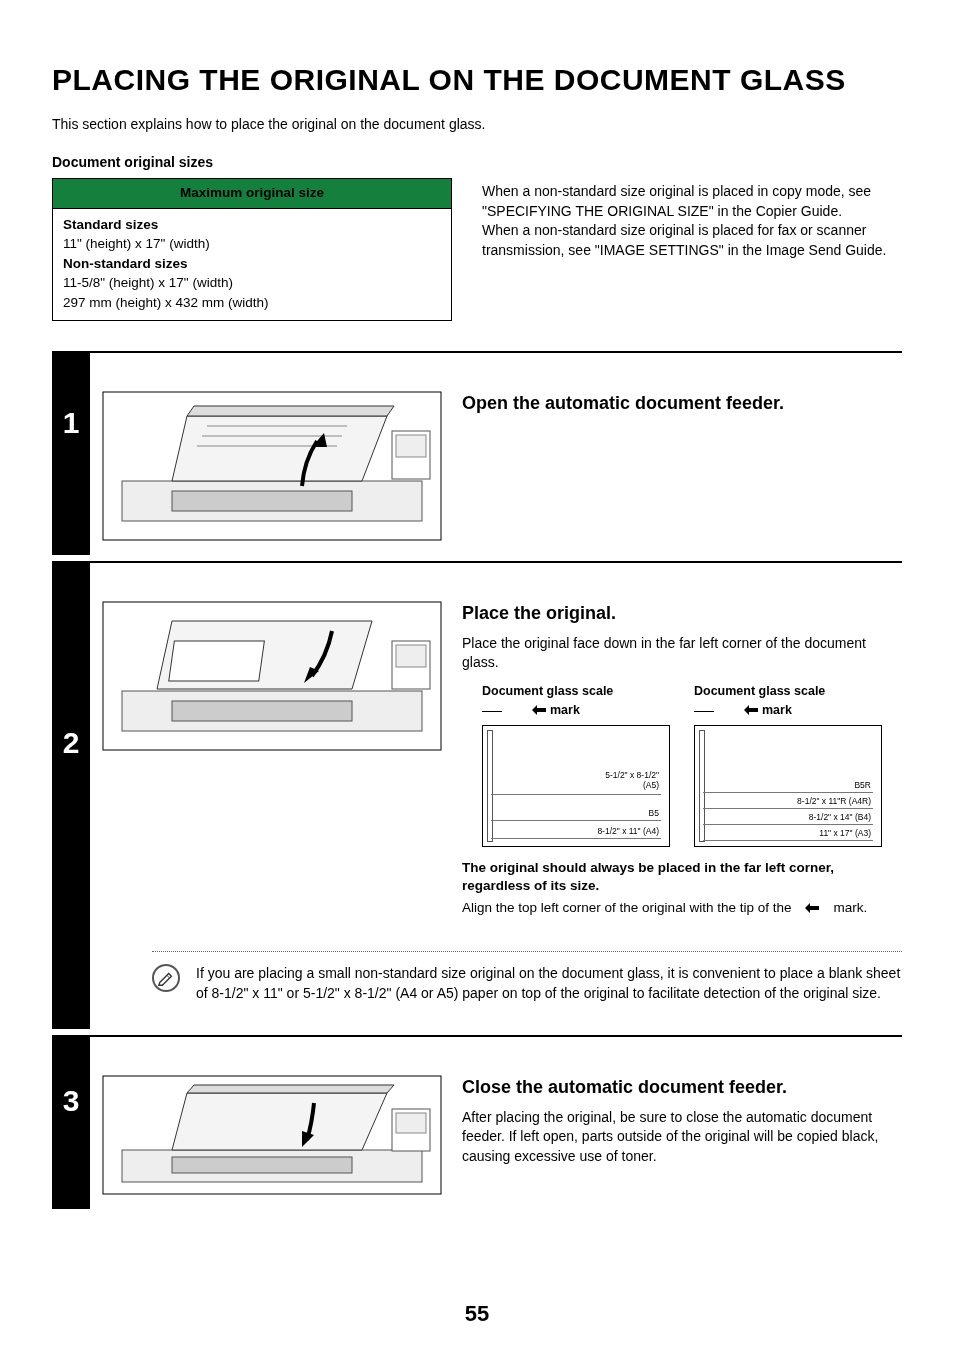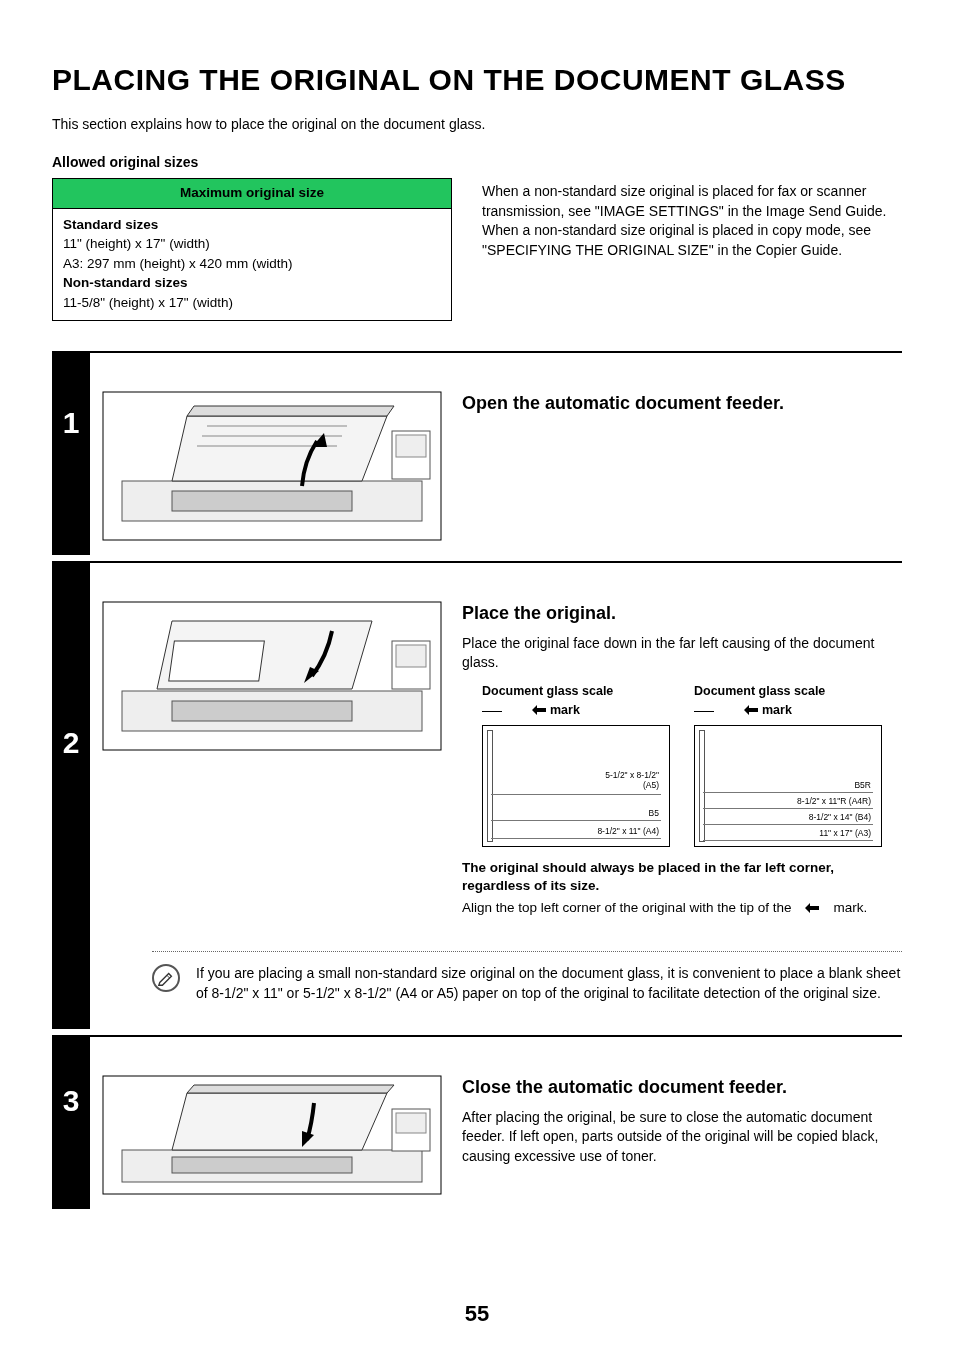--- a/index.html
+++ b/index.html
@@ -21,21 +21,21 @@
   }
   .intro { font-size: 14px; margin-bottom: 20px; }
   .allowed-sizes-title { font-weight: bold; font-size: 14px; margin-bottom: 6px; }
   .two-col { display: flex; gap: 30px; margin-bottom: 30px; }
   .size-table {
     border: 1px solid #000;
     width: 400px;
     font-size: 13.5px;
   }
   .size-table-header {
-    background: #22c55e;
+    background: #15803d;
     text-align: center;
     font-weight: bold;
     padding: 5px;
     border-bottom: 1px solid #000;
   }
   .size-table-body { padding: 6px 10px 8px 10px; line-height: 1.45; }
   .size-table-body .sub { font-weight: bold; }
   .right-note { flex: 1; font-size: 14px; line-height: 1.4; padding-top: 4px; }
 
   .step-block {
@@ -107,36 +107,36 @@
   .tip-icon svg { width: 18px; height: 18px; }
 
   .page-number { text-align: center; font-size: 22px; font-weight: bold; margin-top: 90px; }
 </style>
 </head>
 <body>
 
 <h1>PLACING THE ORIGINAL ON THE DOCUMENT GLASS</h1>
 <p class="intro">This section explains how to place the original on the document glass.</p>
 
-<div class="allowed-sizes-title">Allowed original sizes</div>
+<div class="allowed-sizes-title">Document original sizes</div>
 
 <div class="two-col">
   <div class="size-table">
     <div class="size-table-header">Maximum original size</div>
     <div class="size-table-body">
       <div class="sub">Standard sizes</div>
       <div>11" (height) x 17" (width)</div>
-      <div>A3: 297 mm (height) x 420 mm (width)</div>
       <div class="sub">Non-standard sizes</div>
       <div>11-5/8" (height) x 17" (width)</div>
+      <div>297 mm (height) x 432 mm (width)</div>
     </div>
   </div>
   <div class="right-note">
+    <div>When a non-standard size original is placed in copy mode, see "SPECIFYING THE ORIGINAL SIZE" in the Copier Guide.</div>
     <div>When a non-standard size original is placed for fax or scanner transmission, see "IMAGE SETTINGS" in the Image Send Guide.</div>
-    <div>When a non-standard size original is placed in copy mode, see "SPECIFYING THE ORIGINAL SIZE" in the Copier Guide.</div>
   </div>
 </div>
 
 <div class="step-block">
   <div class="step-num short">1</div>
   <div class="step-content">
     <div class="step-image">
       <svg viewBox="0 0 340 150" width="340" height="150">
         <rect x="1" y="1" width="338" height="148" fill="#fff" stroke="#000"></rect>
         <rect x="20" y="90" width="300" height="40" fill="#eee" stroke="#555"></rect>
@@ -170,21 +170,21 @@
           <polygon points="55,88 70,20 270,20 250,88" fill="#f4f4f4" stroke="#333"></polygon>
           <rect x="78" y="40" width="90" height="40" fill="#fff" stroke="#333" transform="skewX(-8)"></rect>
           <rect x="290" y="40" width="38" height="48" fill="#fff" stroke="#555"></rect>
           <rect x="294" y="44" width="30" height="22" fill="#eee" stroke="#888"></rect>
           <path d="M230 30 Q225 55 210 75" stroke="#000" stroke-width="4" fill="none"></path>
           <polygon points="217,70 202,82 208,66" fill="#000"></polygon>
         </svg>
       </div>
       <div class="step-text">
         <h2>Place the original.</h2>
-        <p>Place the original face down in the far left causing of the document glass.</p>
+        <p>Place the original face down in the far left corner of the document glass.</p>
 
         <div class="scales">
 
           <div class="scale-col">
             <div class="scale-title">Document glass scale</div>
             <div class="scale-mark-line">
               <div class="line"></div>
               <span class="scale-mark">
                 <svg class="mark-icon" viewBox="0 0 14 10">
                     <polygon points="0,5 5,0 5,3 14,3 14,7 5,7 5,10" fill="#000"></polygon>

